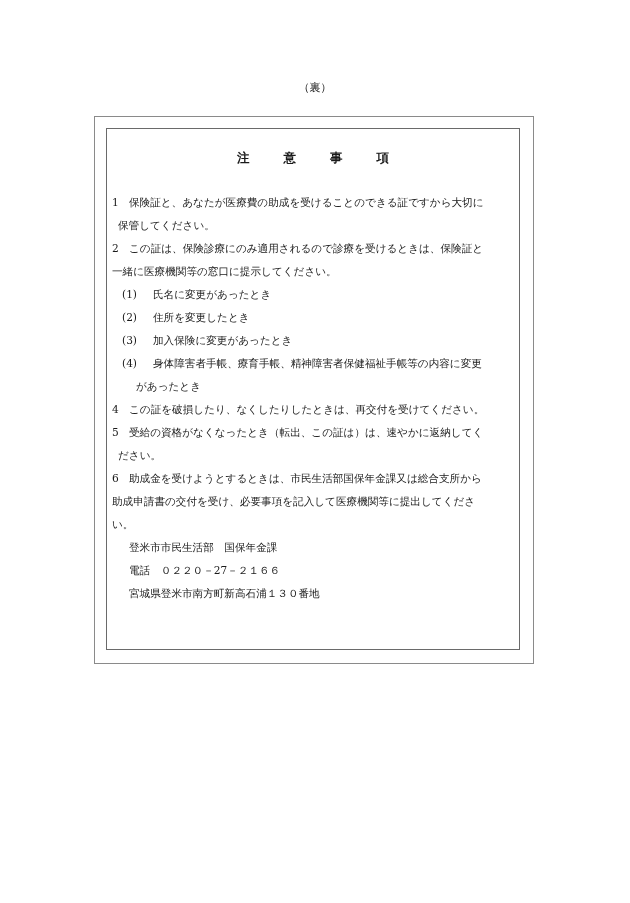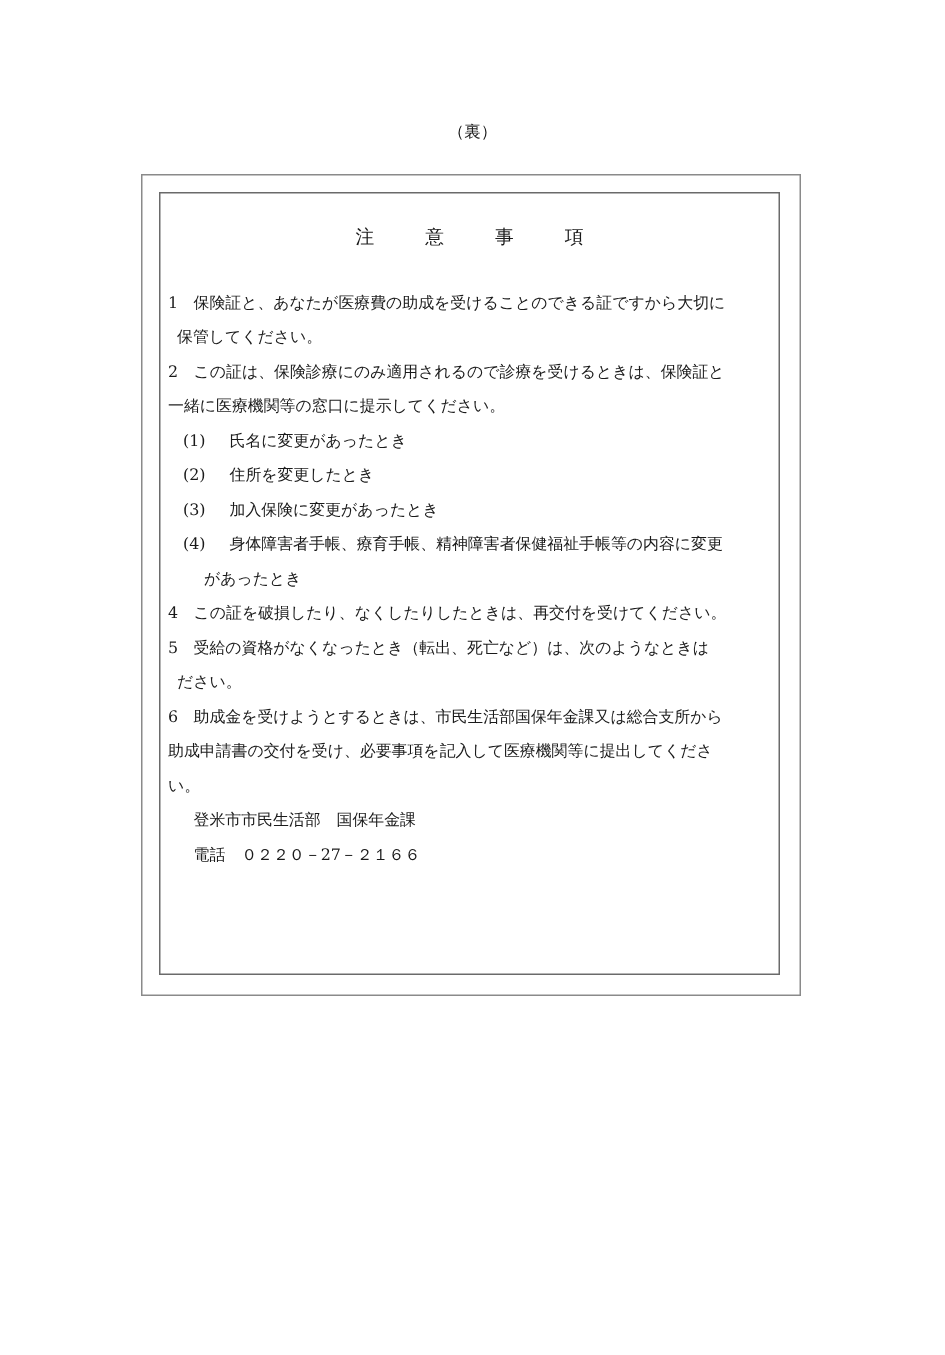--- a/index.html
+++ b/index.html
@@ -5,21 +5,21 @@
   html, body { margin:0; padding:0; background:#ffffff; }
   body { width:630px; height:903px; position:relative; overflow:hidden;
          font-family:"DejaVu Serif","Liberation Serif",serif; color:#1a1a1a; }
   .page-label { position:absolute; top:80px; left:0; width:630px; text-align:center;
                 font-size:11px; }
   .outer-box { position:absolute; left:94px; top:116px; width:440px; height:548px;
                border:1px solid #8a8a8a; box-sizing:border-box; }
   .inner-box { position:absolute; left:106px; top:128px; width:414px; height:522px;
                border:1px solid #6a6a6a; box-sizing:border-box; }
   .title { position:absolute; top:150px; left:106px; width:414px; text-align:center;
-           font-size:12.5px; letter-spacing:0; }
+           font-size:12.5px; letter-spacing:0;font-weight:bold; }
   .title span { display:inline-block; margin:0 17px; }
   .content { position:absolute; left:112px; top:193px; width:406px; font-size:10.6px; }
   .line { height:23px; line-height:18px; white-space:nowrap; overflow:visible; }
   .num { display:inline-block; width:17px; }
   .ind1 { padding-left:6px; }
   .ind-sub { padding-left:10px; }
   .sub-num { display:inline-block; width:31px; }
   .ind-sub-cont { padding-left:24px; }
   .ind-contact { padding-left:17px; }
 </style>
@@ -44,22 +44,23 @@
   <div class="line">一緒に医療機関等の窓口に提示してください。</div>
 
   <div class="line ind-sub"><span class="sub-num">(1)</span><span>氏名に変更があったとき</span></div>
   <div class="line ind-sub"><span class="sub-num">(2)</span><span>住所を変更したとき</span></div>
   <div class="line ind-sub"><span class="sub-num">(3)</span><span>加入保険に変更があったとき</span></div>
   <div class="line ind-sub"><span class="sub-num">(4)</span><span>身体障害者手帳、療育手帳、精神障害者保健福祉手帳等の内容に変更</span></div>
   <div class="line ind-sub-cont">があったとき</div>
 
   <div class="line"><span class="num">4</span><span>この証を破損したり、なくしたりしたときは、再交付を受けてください。</span></div>
 
-  <div class="line"><span class="num">5</span><span>受給の資格がなくなったとき（転出、死亡など）は、次のようなときは</span></div>
+  <div class="line"><span class="num">5</span><span>受給の資格がなくなったとき（転出、この証は）は、速やかに返納してく</span></div>
   <div class="line ind1">ださい。</div>
 
   <div class="line"><span class="num">6</span><span>助成金を受けようとするときは、市民生活部国保年金課又は総合支所から</span></div>
   <div class="line">助成申請書の交付を受け、必要事項を記入して医療機関等に提出してくださ</div>
   <div class="line">い。</div>
 
   <div class="line ind-contact">登米市市民生活部　国保年金課</div>
   <div class="line ind-contact">電話　０２２０－27－２１６６</div>
+  <div class="line ind-contact">宮城県登米市南方町新高石浦１３０番地</div>
 </div>
 
 </body></html>

